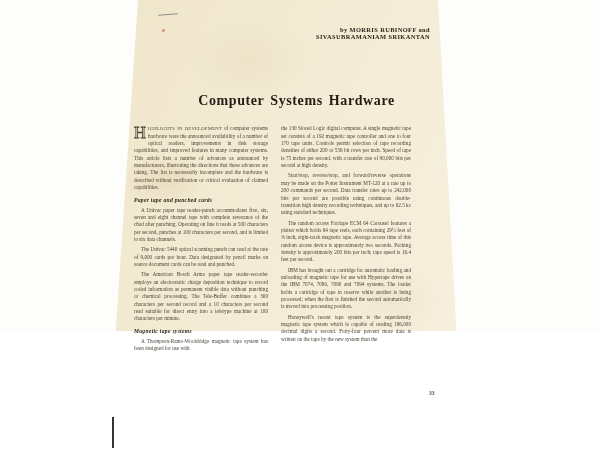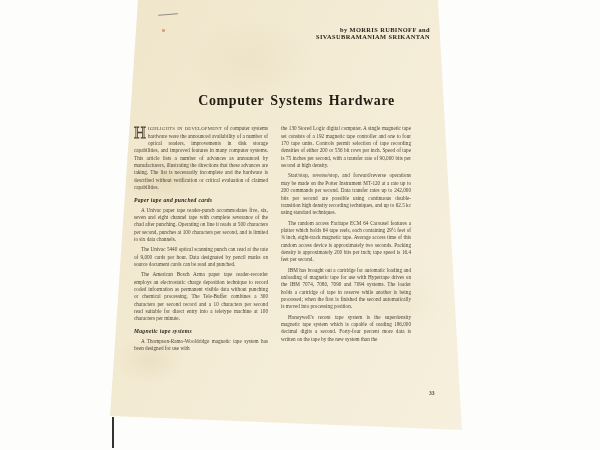--- a/index.html
+++ b/index.html
@@ -4,21 +4,21 @@
 <style>
   html, body { margin: 0; padding: 0; }
   body {
     width: 600px; height: 450px;
     background: #ffffff;
     overflow: hidden;
     font-family: "Liberation Serif", "DejaVu Serif", serif;
   }
   .screenshot {
     position: relative;
-    width: 600px; height: 450px;
+    width: 600px; height: 331px;
     background: #fdfdfc;
   }
 
   
   .page {
     position: absolute; inset: 0;
     clip-path: polygon(138px 0px, 438px 0px, 462px 430px, 110px 416px);
     background: linear-gradient(115deg, #eee3c6 0%, #f3ebd4 45%, #f8f2e2 100%);
   }
   .paper-texture {

